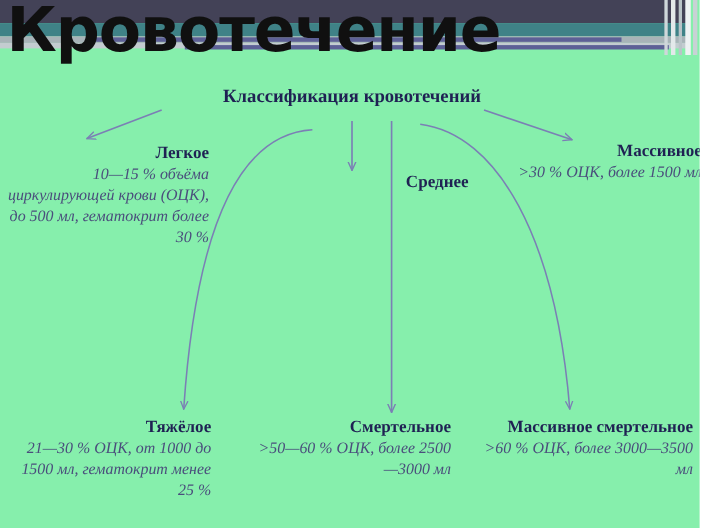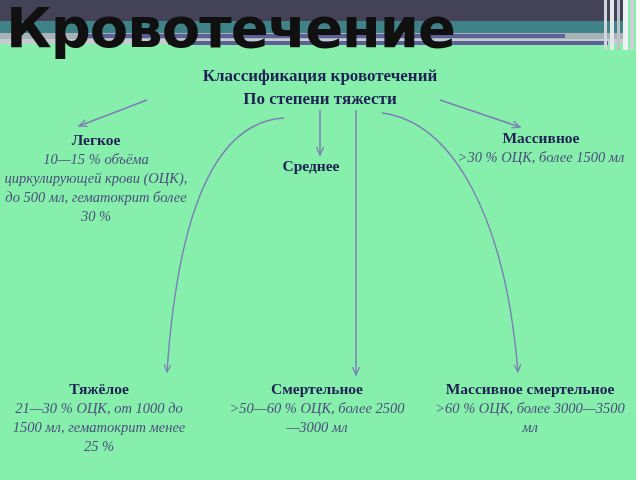--- a/index.html
+++ b/index.html
@@ -65,36 +65,37 @@
   }
 
   
   #classification-heading,
   #severity-heading {
     position: absolute;
     width: 640px;
     text-align: center;
     font-weight: bold;
     color: #1f2153;
+    margin-top: 12px;
   }
   #classification-heading { top: 66px; font-size: 17px; }
   #severity-heading       { top: 89px; font-size: 17px; }
 
   
   #connectors {
     position: absolute;
     left: 0; top: 0;
     width: 640px; height: 480px;
     pointer-events: none;
   }
 
   
   .node {
     position: absolute;
-    text-align: center;
+    text-align: right;
     color: #4a4e7c;
     font-size: 14.5px;
     line-height: 19px;
   }
   .node .node-title {
     display: block;
     font-weight: bold;
     color: #1f2153;
     font-size: 15.5px;
     line-height: 20px;
@@ -124,21 +125,20 @@
     <div class="vstripe" style="left:610px;width:4px;background:#e3e9ea;"></div>
     <div class="vstripe" style="left:617px;width:3px;background:#b9c4c8;"></div>
     <div class="vstripe" style="left:623px;width:5px;background:#eef2f3;"></div>
     <div class="vstripe" style="left:630px;width:4px;background:#c8d2d5;"></div>
     <div class="vstripe" style="left:636px;width:4px;background:#f2f5f6;"></div>
   </div>
 
   <div id="main-title">Кровотечение</div>
 
   <div id="classification-heading">Классификация кровотечений</div>
-  <div id="severity-heading">По степени тяжести</div>
 
   <svg id="connectors" viewBox="0 0 640 480" width="640" height="480" xmlns="http://www.w3.org/2000/svg">
     <defs>
       <marker id="ah" viewBox="0 0 10 10" refX="9" refY="5" markerWidth="6" markerHeight="6" orient="auto-start-reverse">
         <path d="M 0 1 L 9 5 L 0 9" fill="none" stroke="#7b7fb5" stroke-width="1.4"></path>
       </marker>
     </defs>
 
     <path d="M 147 100 L 79 126" fill="none" stroke="#7b7fb5" stroke-width="1.5" marker-end="url(#ah)"></path>
 

